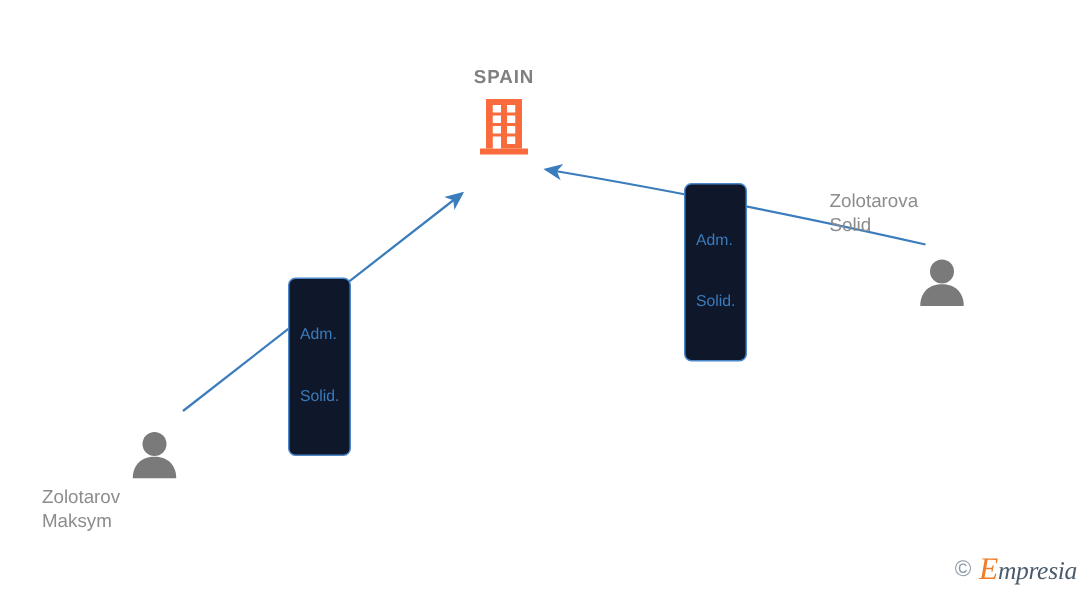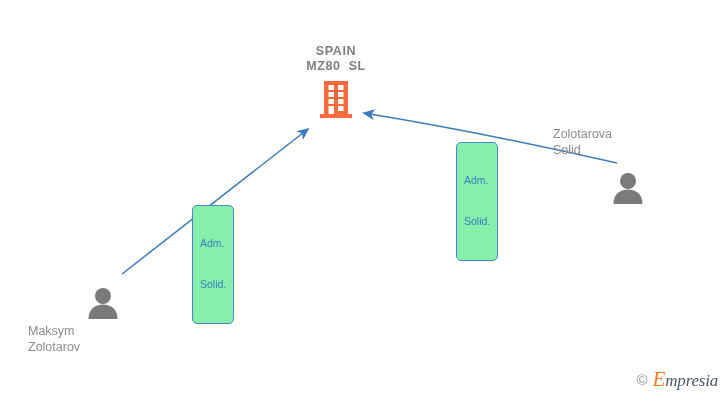--- a/index.html
+++ b/index.html
@@ -71,28 +71,27 @@
     align-items: center;
     justify-content: center;
   }
 
   
   .edge-label {
     position: absolute;
     box-sizing: border-box;
     border: 1.4px solid #4a86c8;
     border-radius: 5px;
-    background: #86efac;
+    background: #0f172a;
     color: #3b7cbd;
     font-size: 10.5px;
     line-height: 13.5px;
     padding: 4px 7px 5px 7px;
     text-align: left;
     white-space: pre;
-    margin-top: 20px;
   }
   .edge-label.left-chip  { left: 192px; top: 185px; }
   .edge-label.right-chip { left: 456px; top: 122px; }
 
   
   #watermark {
     position: absolute;
     right: 10px;
     bottom: 6px;
     display: flex;
@@ -129,21 +128,20 @@
       </marker>
     </defs>
 
     <line x1="122" y1="274" x2="308" y2="129" stroke="#3b7cbd" stroke-width="1.5" marker-end="url(#arrowblue)"></line>
 
     <path d="M617,163 C560,150 455,128 364,113" fill="none" stroke="#3b7cbd" stroke-width="1.5" marker-end="url(#arrowblue)"></path>
   </svg>
 
   <div class="company-node">
     <div class="company-title">SPAIN</div>
-    <div class="company-title">MZ80  SL</div>
     <div class="company-icon-wrap">
       <svg width="34" height="40" viewBox="0 0 34 40">
 
         <rect x="5" y="2" width="24" height="33" fill="#f96a3c"></rect>
 
         <rect x="1" y="35" width="32" height="4" fill="#f96a3c"></rect>
 
         <rect x="9.5" y="6" width="5.5" height="5" fill="#ffffff"></rect>
         <rect x="19" y="6" width="5.5" height="5" fill="#ffffff"></rect>
         <rect x="9.5" y="13" width="5.5" height="5" fill="#ffffff"></rect>
@@ -167,22 +165,22 @@
     <div>Solid.</div>
   </div>
 
   <div class="person-node left">
     <div class="person-icon-wrap">
       <svg width="36" height="32" viewBox="0 0 36 32">
         <circle cx="18" cy="9" r="8" fill="#7a7a7a"></circle>
         <path d="M3.5,32 C3.5,22.2 10.0,17.5 18,17.5 C26.0,17.5 32.5,22.2 32.5,32 Z" fill="#7a7a7a"></path>
       </svg>
     </div>
+    <div class="person-name">Zolotarov</div>
     <div class="person-name">Maksym</div>
-    <div class="person-name">Zolotarov</div>
   </div>
 
   <div class="person-node right">
     <div class="person-name">Zolotarova</div>
     <div class="person-name">Solid</div>
     <div class="person-icon-wrap" style="margin-top:10px;">
       <svg width="36" height="32" viewBox="0 0 36 32">
         <circle cx="18" cy="9" r="8" fill="#7a7a7a"></circle>
         <path d="M3.5,32 C3.5,22.2 10.0,17.5 18,17.5 C26.0,17.5 32.5,22.2 32.5,32 Z" fill="#7a7a7a"></path>
       </svg>

